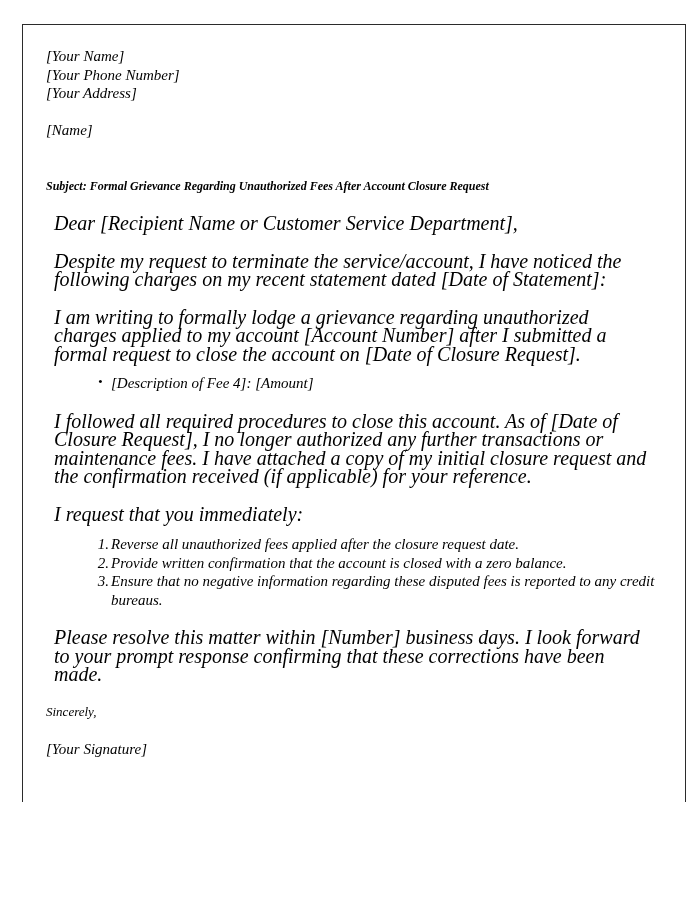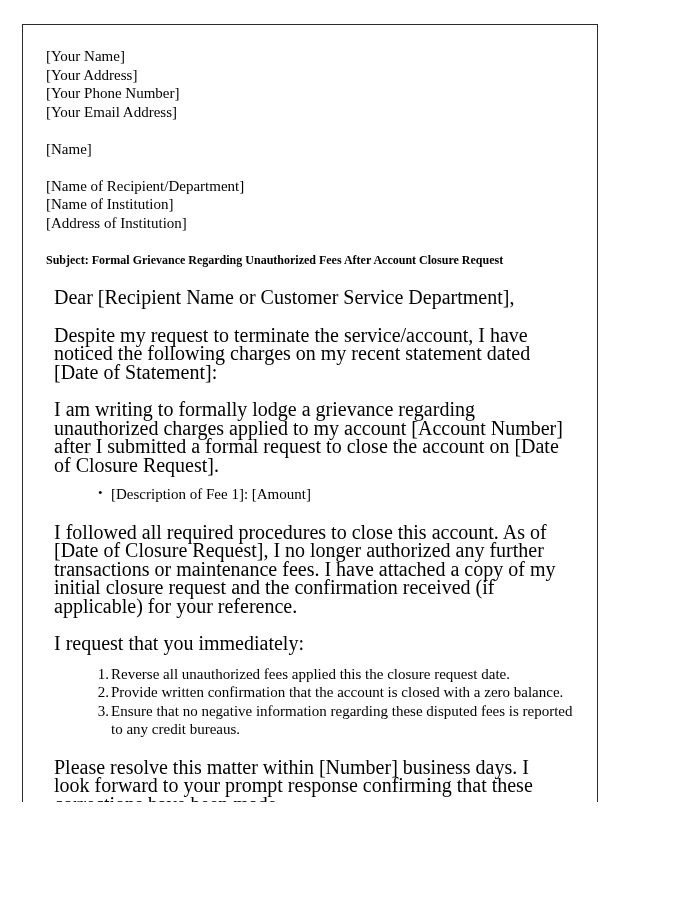--- a/index.html
+++ b/index.html
@@ -12,27 +12,28 @@
     height: 900px;
     font-family: "Liberation Serif", "DejaVu Serif", serif;
     color: #000000;
     overflow: hidden;
   }
 
   #page {
     position: absolute;
     left: 22px;
     top: 24px;
-    width: 576px;
+    width: 664px;
     height: 778px;
     box-sizing: border-box;
     border: 1px solid #2b2b2b;
     border-bottom: none;
     background: #ffffff;
     overflow: hidden;
+    font-style: italic;
   }
 
   #page-inner {
     padding: 22px 24px 0 23px;
     box-sizing: border-box;
   }
 
   .letter-head {
     font-size: 15px;
     line-height: 18.5px;
@@ -118,57 +119,51 @@
   }
 </style>
 </head>
 <body>
 
 <div id="page">
   <div id="page-inner">
 
     <div class="letter-head">
       <div class="line">[Your Name]</div>
+      <div class="line">[Your Phone Number]</div>
       <div class="line">[Your Address]</div>
-      <div class="line">[Your Phone Number]</div>
-      <div class="line">[Your Email Address]</div>
     </div>
 
     <div class="spacer-line"></div>
 
     <div class="letter-head">
       <div class="line">[Name]</div>
     </div>
 
     <div class="spacer-line"></div>
 
-    <div class="letter-head">
-      <div class="line">[Name of Recipient/Department]</div>
-      <div class="line">[Name of Institution]</div>
-      <div class="line">[Address of Institution]</div>
-    </div>
 
     <p class="subject">Subject: Formal Grievance Regarding Unauthorized Fees After Account Closure Request</p>
 
     <p class="body-text">Dear [Recipient Name or Customer Service Department],</p>
 
     <p class="body-text">Despite my request to terminate the service/account, I have noticed the following charges on my recent statement dated [Date of Statement]:</p>
 
     <p class="body-text">I am writing to formally lodge a grievance regarding unauthorized charges applied to my account [Account Number] after I submitted a formal request to close the account on [Date of Closure Request].</p>
 
     <ul class="fee-list">
-      <li>[Description of Fee 1]: [Amount]</li>
+      <li>[Description of Fee 4]: [Amount]</li>
     </ul>
 
     <p class="body-text">I followed all required procedures to close this account. As of [Date of Closure Request], I no longer authorized any further transactions or maintenance fees. I have attached a copy of my initial closure request and the confirmation received (if applicable) for your reference.</p>
 
     <p class="body-text">I request that you immediately:</p>
 
     <ol class="request-list">
-      <li>Reverse all unauthorized fees applied this the closure request date.</li>
+      <li>Reverse all unauthorized fees applied after the closure request date.</li>
       <li>Provide written confirmation that the account is closed with a zero balance.</li>
       <li>Ensure that no negative information regarding these disputed fees is reported to any credit bureaus.</li>
     </ol>
 
     <p class="body-text">Please resolve this matter within [Number] business days. I look forward to your prompt response confirming that these corrections have been made.</p>
 
     <p class="closing">Sincerely,</p>
 
     <p class="signature-line">[Your Signature]</p>
 

